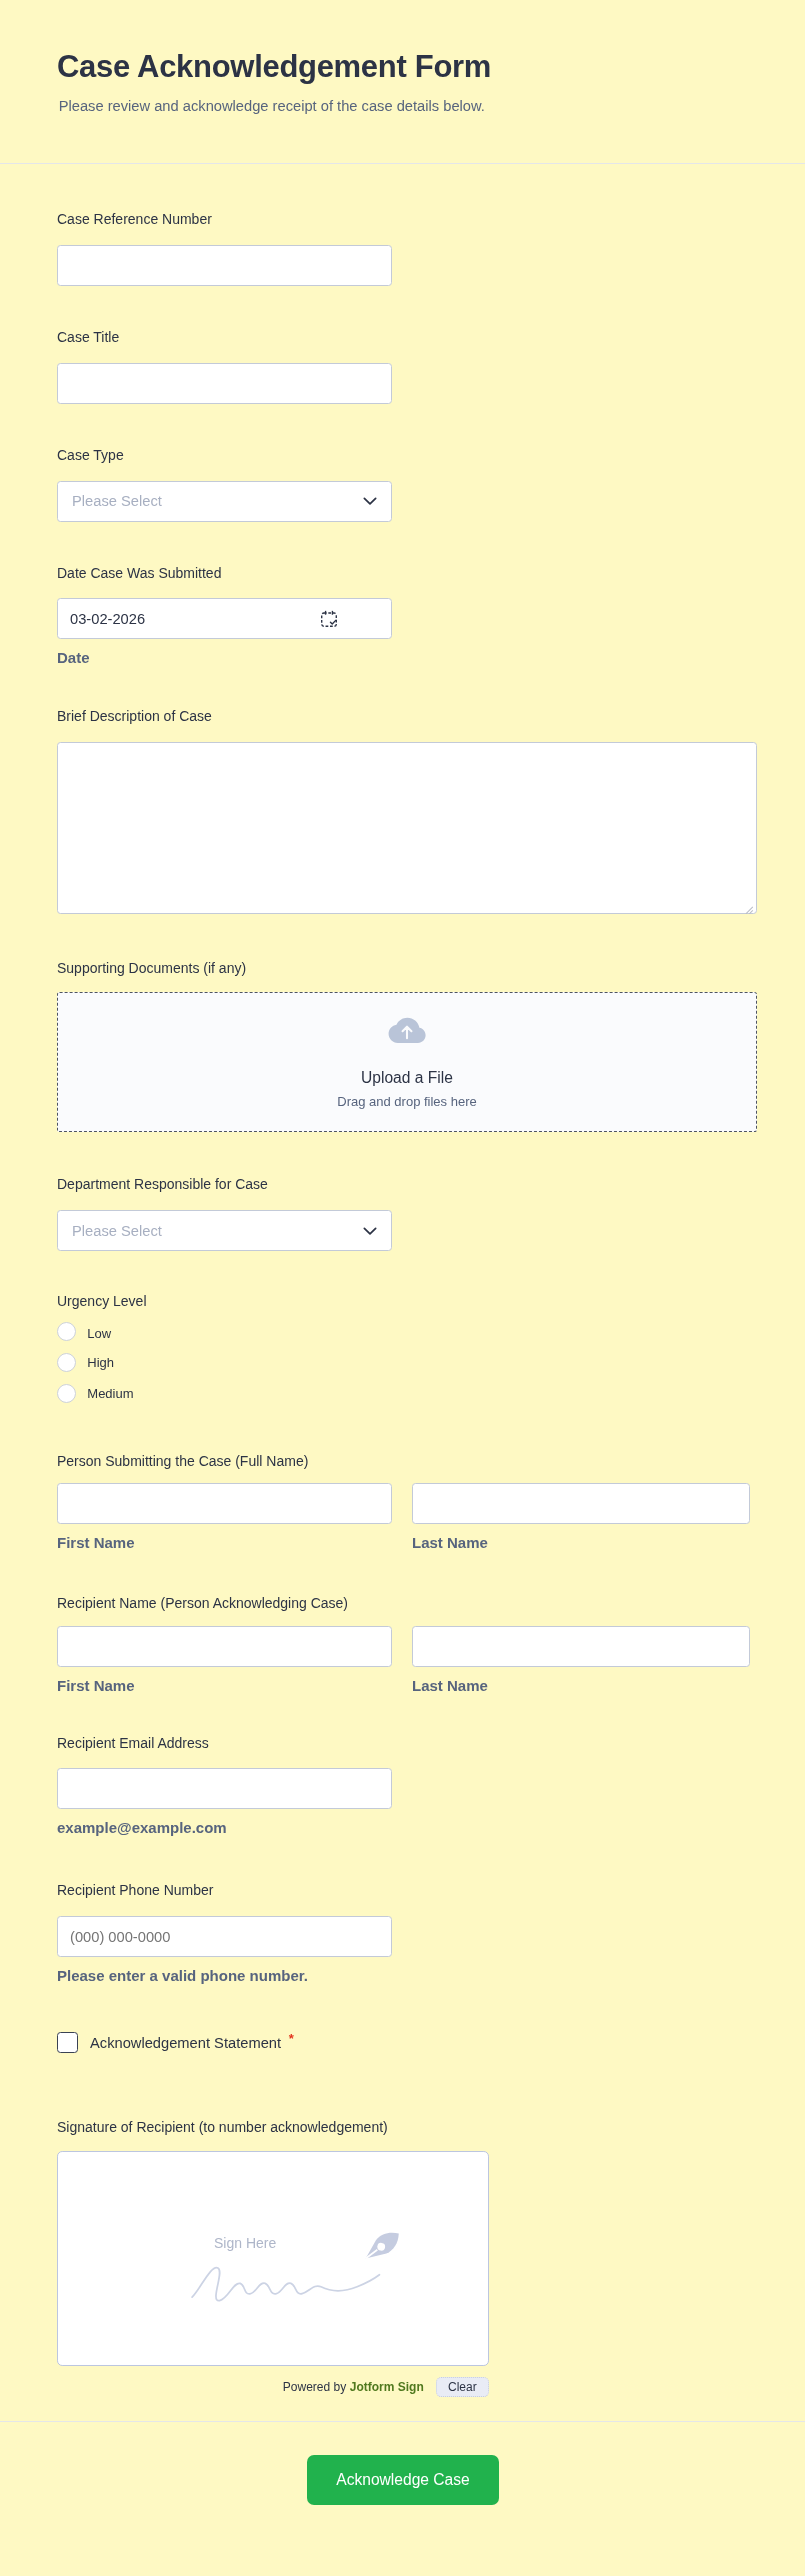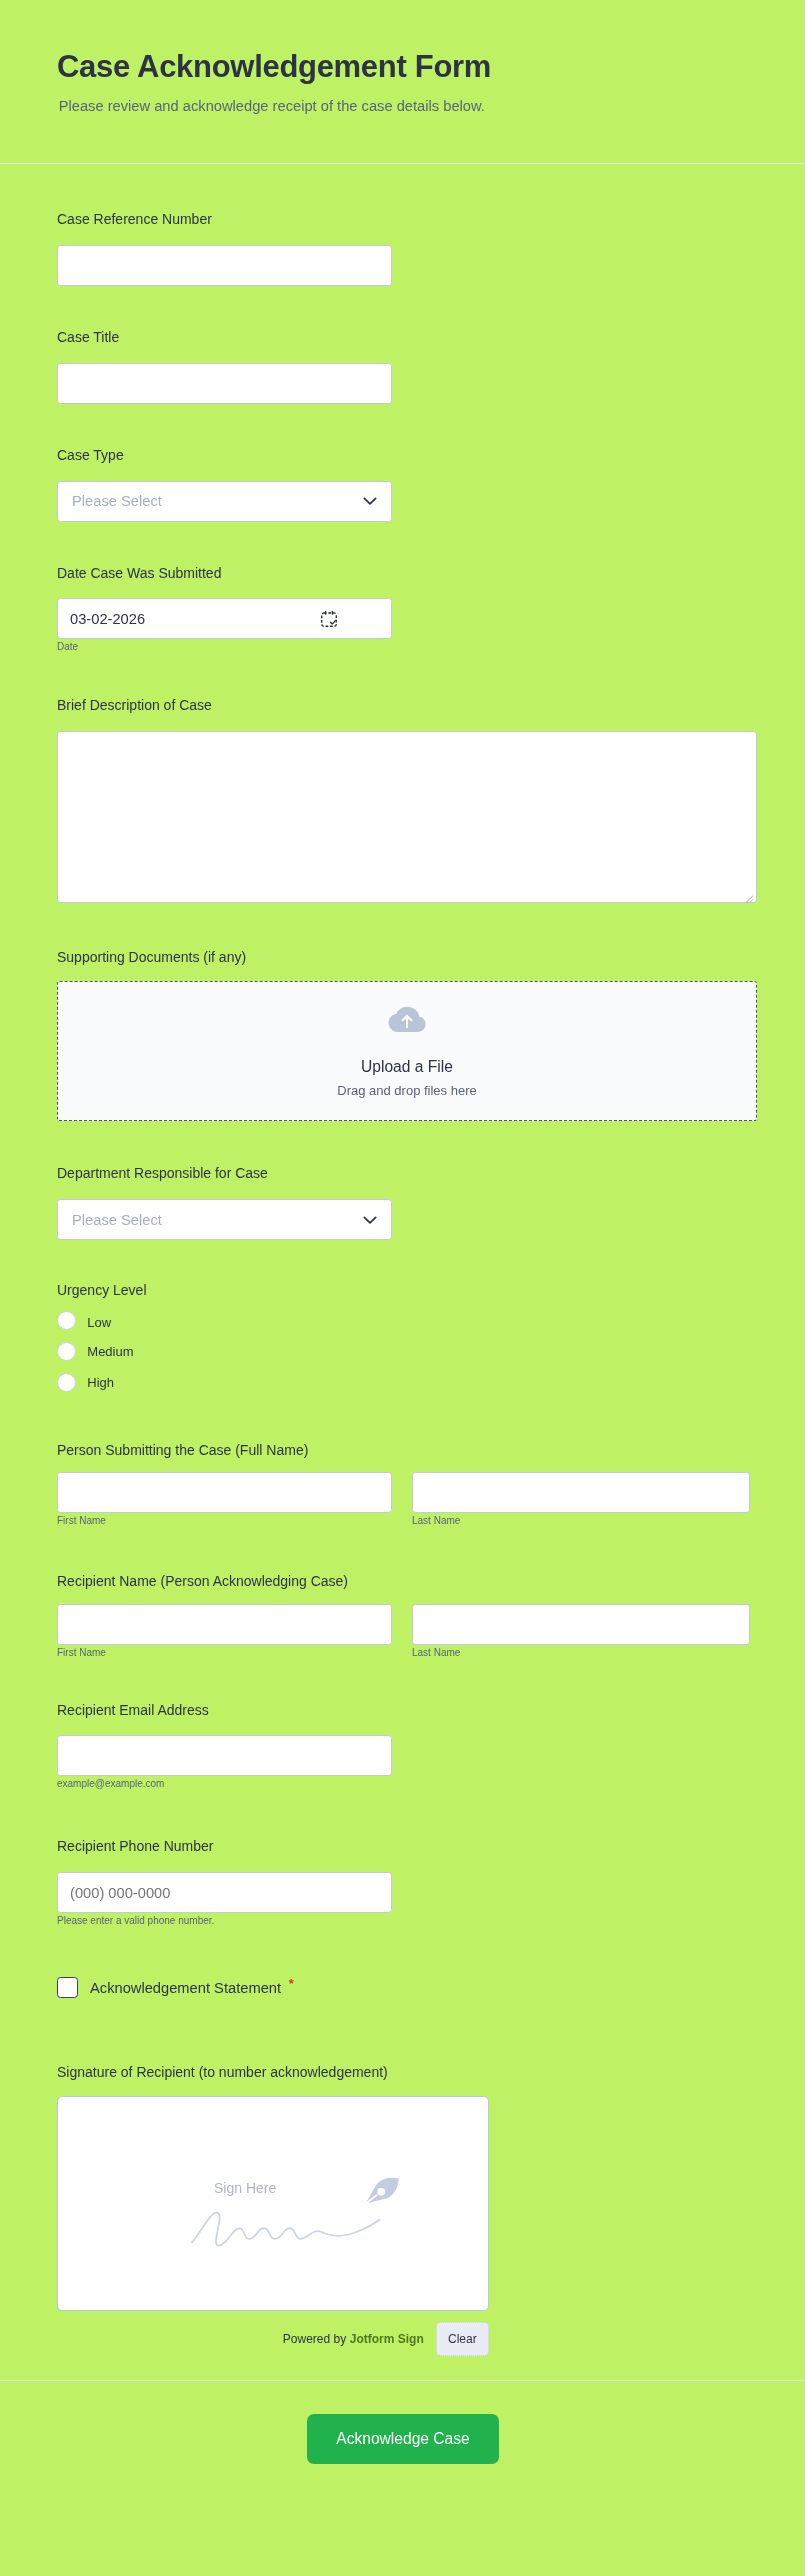--- a/index.html
+++ b/index.html
@@ -1,18 +1,18 @@
 <!DOCTYPE html>
 <html style="font-size:14px"><head>
 <meta charset="utf-8">
 <style>
   html,body{margin:0;padding:0;background:#ffffff;}
   .page{
     width:806px;height:2576px;box-sizing:border-box;overflow:hidden;
-    background:#bef264;margin:0 auto;position:relative;
+    background:#fef9c3;margin:0 auto;position:relative;
     font-family:"Liberation Sans","DejaVu Sans",sans-serif;color:#2c3345;
   }
   
   .hdr{padding:48px 57px 0 57px;}
   .hdr h1{margin:0;font-size:31px;line-height:38px;font-weight:700;color:#2c3345;letter-spacing:-0.3px;}
   .hdr p{margin:12px 0 0 1.7px;font-size:14.7px;line-height:17.3px;color:#57647e;}
   .divider{height:0.9px;background:#e4e6ea;width:806px;margin-top:48px;}
   .divider.bottom{margin-top:24px;}
 
   
@@ -20,21 +20,21 @@
   .q{position:relative;}
   .q-label{display:block;font-size:14px;line-height:16.5px;font-weight:500;color:#2c3345;}
   .ctl{box-sizing:border-box;display:block;border:0.9px solid #c3cad8;border-radius:3.5px;background:#fff;
        font-family:inherit;font-size:14.7px;color:#2c3345;outline:none;}
   input.ctl{height:41px;padding:0 12px;margin-top:17.3px;}
   .w-single{width:335px;}
   textarea.ctl{height:172px;margin-top:17.3px;resize:none;padding:8.7px 12px;position:relative;}
   .ta-wrap{position:relative;width:700px;margin-top:17.3px;}
   .ta-wrap textarea{margin-top:0;width:700px;}
   .resize-grip{position:absolute;right:3.5px;bottom:4.3px;width:8.7px;height:8.7px;pointer-events:none;}
-  .sublabel{margin-top:1px;font-size:10px;line-height:13px;color:#57647e;}
+  .sublabel{margin-top:12px;font-size:15px;line-height:13px;color:#57647e;font-weight:bold;}
 
   
   .q1{margin-top:47px;} .q2{margin-top:43px;} .q3{margin-top:43px;} .q4{margin-top:43px;}
   .q5{margin-top:44px;} .q6{margin-top:46px;} .q7{margin-top:44px;} .q8{margin-top:42px;}
   .q9{margin-top:50px;} .q10{margin-top:46px;} .q11{margin-top:43px;} .q12{margin-top:48px;}
   .q13{margin-top:50px;} .q14{margin-top:66px;}
 
   
   .select{box-sizing:border-box;width:335px;height:41px;margin-top:17.3px;border:0.9px solid #c3cad8;border-radius:3.5px;
           display:flex;align-items:center;justify-content:space-between;padding:0 14px;cursor:pointer;background:#fff;gap:48px;}
@@ -74,21 +74,21 @@
 
   
   .sig-box{box-sizing:border-box;width:432px;height:215px;margin-top:15.6px;border:0.9px solid #bcc6e0;border-radius:5.2px;
            background:#fff;position:relative;cursor:crosshair;}
   .sign-here{position:absolute;left:156px;top:83px;font-size:14px;color:#aeb6c9;}
   .squiggle{position:absolute;left:130px;top:97px;}
   .pen-nib{position:absolute;left:305px;top:75px;transform:rotate(8deg);}
   .sig-footer{width:432px;margin-top:10.4px;display:flex;align-items:center;justify-content:flex-end;gap:12px;}
   .powered{font-size:12px;color:#2c3345;}
   .powered .brand{font-weight:700;color:#50791e;margin-left:3.5px;}
-  .clear-btn{box-sizing:border-box;height:34px;padding:0 11.3px;background:#e9ecf5;border:0.9px dotted #c4cce0;border-radius:5.2px;
+  .clear-btn{box-sizing:border-box;height:20px;padding:0 11.3px;background:#e9ecf5;border:0.9px dotted #c4cce0;border-radius:5.2px;
              font-family:inherit;font-size:12px;color:#2c3345;cursor:pointer;}
 
   
   .submit-row{margin-top:33px;text-align:center;}
   .submit-btn{width:192px;height:50px;border:none;border-radius:7px;background:#21b24d;color:#fff;
               font-family:inherit;font-size:15.6px;font-weight:500;cursor:pointer;}
 </style>
 </head>
 <body>
 
@@ -179,25 +179,25 @@
     </div>
 
     <div class="q q8">
       <label class="q-label">Urgency Level</label>
       <div class="radio-row first">
         <span class="radio-circle"></span>
         <span class="radio-label">Low</span>
       </div>
       <div class="radio-row">
         <span class="radio-circle"></span>
-        <span class="radio-label">Medium</span>
+        <span class="radio-label">High</span>
       </div>
       <div class="radio-row">
         <span class="radio-circle"></span>
-        <span class="radio-label">High</span>
+        <span class="radio-label">Medium</span>
       </div>
     </div>
 
     <div class="q q9">
       <label class="q-label">Person Submitting the Case (Full Name)</label>
       <div class="name-row">
         <div class="name-col c1">
           <input class="ctl" type="text" style="">
           <div class="sublabel">First Name</div>
         </div>

